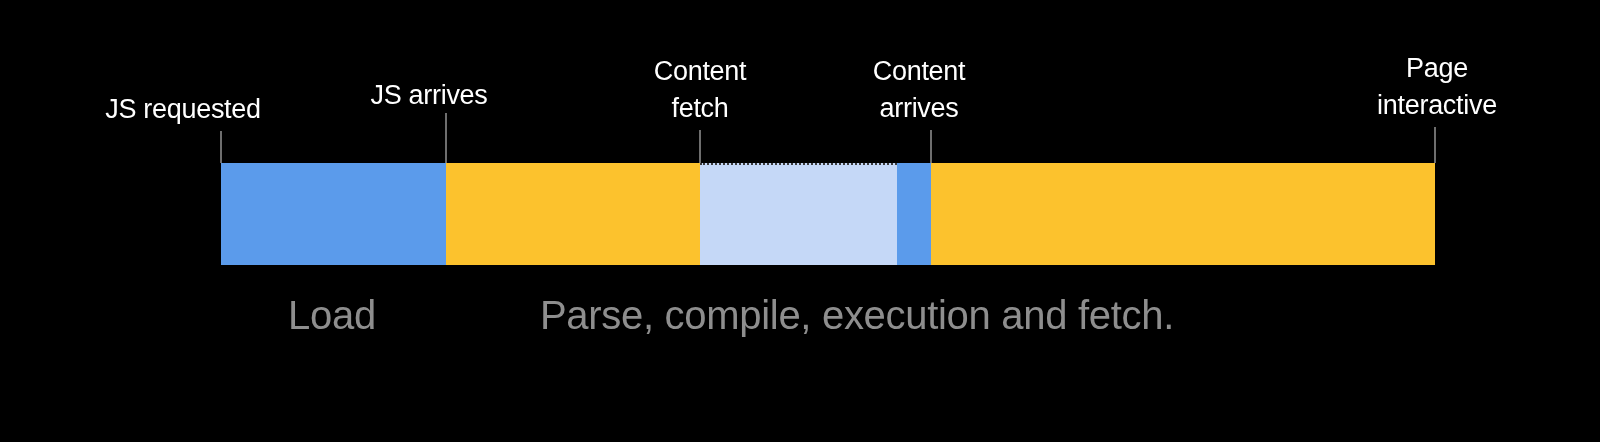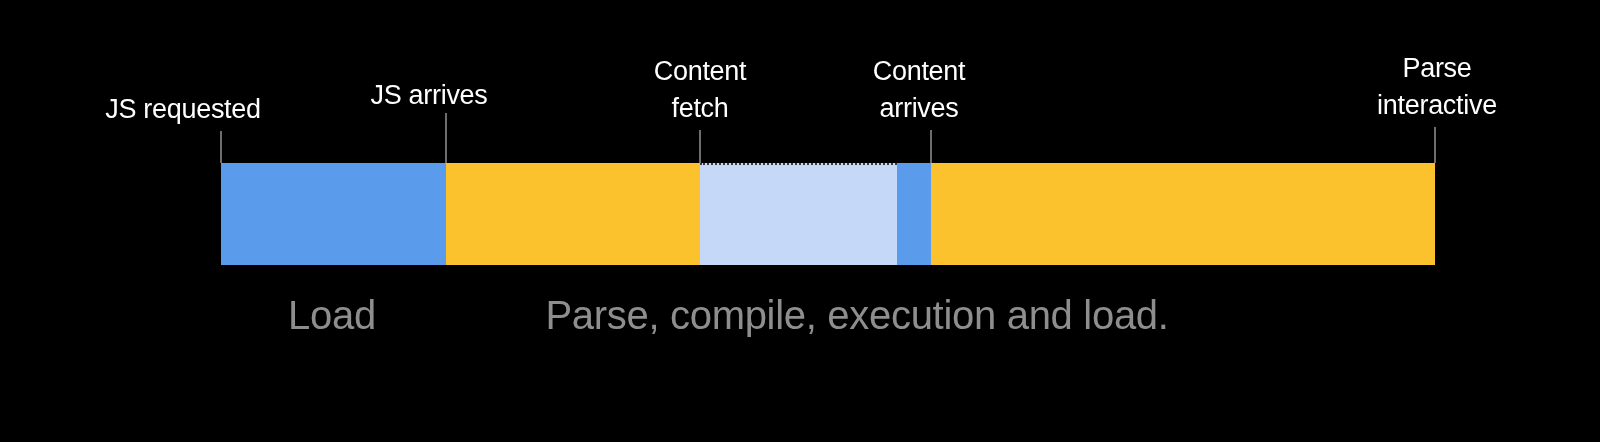--- a/index.html
+++ b/index.html
@@ -57,28 +57,28 @@
       <div class="milestone-label" style="left: 183px; bottom: 314px; margin-top: 8px;">JS requested</div>
       <div class="milestone-tick" style="left: 220px; top: 131px; height: 32px;"></div>
       <div class="milestone-label" style="left: 429px; bottom: 328px;">JS arrives</div>
       <div class="milestone-tick" style="left: 445px; top: 113px; height: 50px;"></div>
       <div class="milestone-label" style="left: 700px; bottom: 315px;">Content
 fetch</div>
       <div class="milestone-tick" style="left: 699px; top: 130px; height: 33px;"></div>
       <div class="milestone-label" style="left: 919px; bottom: 315px;">Content
 arrives</div>
       <div class="milestone-tick" style="left: 930px; top: 130px; height: 33px;"></div>
-      <div class="milestone-label" style="left: 1437px; bottom: 318px;">Parse
+      <div class="milestone-label" style="left: 1437px; bottom: 318px;">Page
 interactive</div>
       <div class="milestone-tick" style="left: 1434px; top: 127px; height: 36px;"></div>
     </div>
   <div class="bar" style="left: 221px; top: 163px; width: 1214px; height: 102px;">
       <div class="segment" style="width: 225px; background: rgb(91, 155, 235);"></div>
       <div class="segment" style="width: 254px; background: rgb(252, 194, 45);"></div>
       <div class="segment dotted-top" style="width: 197px; background: rgb(197, 216, 247);"></div>
       <div class="segment" style="width: 34px; background: rgb(91, 155, 235);"></div>
       <div class="segment" style="width: 504px; background: rgb(252, 194, 45);"></div>
     </div>
   <div>
       <div class="phase-label" style="left: 332px; top: 293px;">Load</div>
-      <div class="phase-label" style="left: 857px; top: 293px;">Parse, compile, execution and load.</div>
+      <div class="phase-label" style="left: 857px; top: 293px;">Parse, compile, execution and fetch.</div>
     </div>
 </div>
 
 </body></html>

